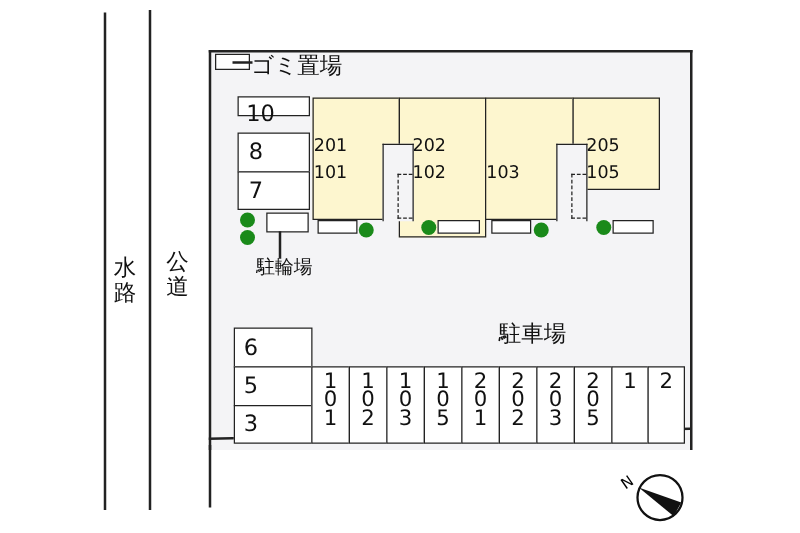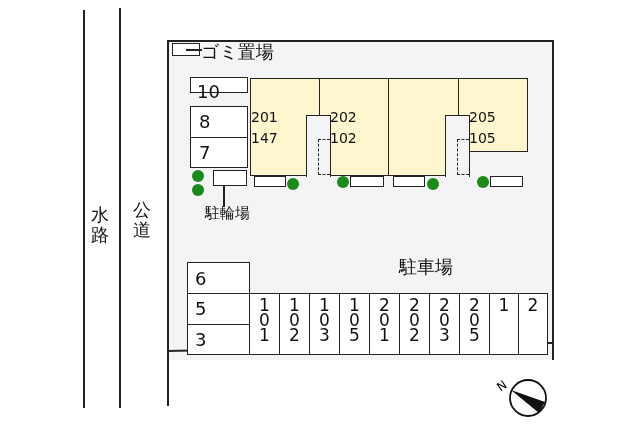--- a/index.html
+++ b/index.html
@@ -48,27 +48,28 @@
 <div class="box" style="left:190px;top:137px;width:58px;height:31px;font-size:18px;padding-left:8px;line-height:30px;"><span>7</span></div>
 
 <div class="sbox" style="left:213px;top:170px;width:34px;height:16px;"></div>
 <div class="abs" style="left:223px;top:185px;width:1.5px;height:22px;background:#222;"></div>
 <div class="abs" style="left:205px;top:204px;font-size:15px;">駐輪場</div>
 <div class="dot" style="left:192px;top:170px;"></div>
 <div class="dot" style="left:192px;top:184px;"></div>
 
 <div class="unit" style="left:250px;top:78px;width:70px;height:98px;">
   <div class="num" style="top:28px;">201</div>
-  <div class="num" style="top:49px;">147</div>
+  <div class="num" style="top:49px;">101</div>
 </div>
-<div class="unit" style="left:319px;top:78px;width:70px;height:98px;">
+<div class="unit" style="left:319px;top:78px;width:70px;height:112px;">
   <div class="num" style="top:28px;left:10px;">202</div>
   <div class="num" style="top:49px;left:10px;">102</div>
 </div>
 <div class="unit" style="left:388px;top:78px;width:71px;height:98px;">
+  <div class="num" style="top:49px;">103</div>
 </div>
 <div class="unit" style="left:458px;top:78px;width:70px;height:74px;">
   <div class="num" style="top:28px;left:10px;">205</div>
   <div class="num" style="top:49px;left:10px;">105</div>
 </div>
 
 <div class="abs" style="left:306px;top:115px;width:25px;height:62px;background:#f4f4f6;border:1.5px solid #222;border-bottom:none;box-sizing:border-box;"></div>
 <div class="abs" style="left:445px;top:115px;width:25px;height:62px;background:#f4f4f6;border:1.5px solid #222;border-bottom:none;box-sizing:border-box;"></div>
 <div class="dash" style="left:318px;top:139px;width:12px;height:36px;"></div>
 <div class="dash" style="left:457px;top:139px;width:12px;height:36px;"></div>

